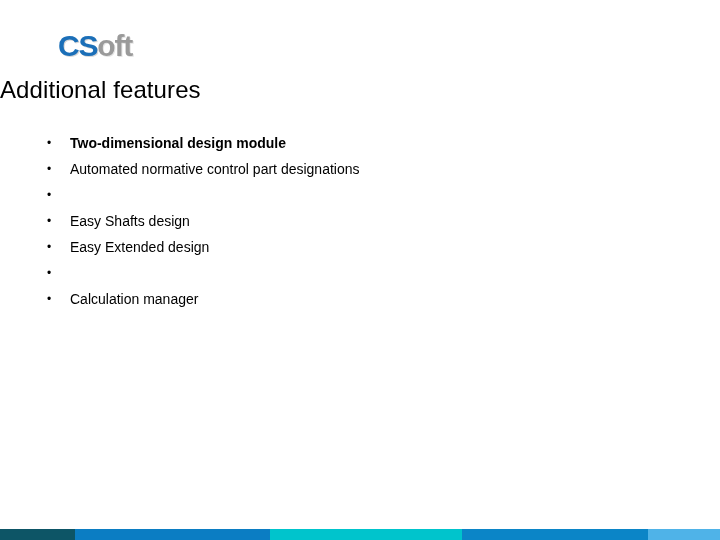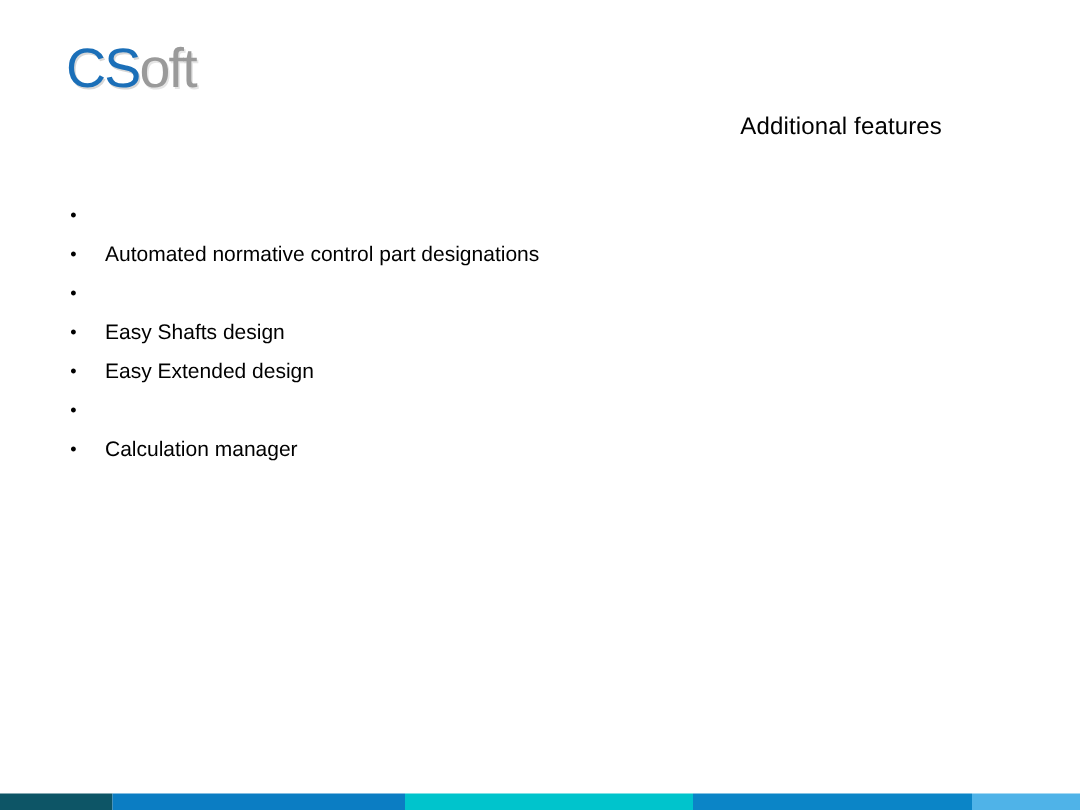--- a/index.html
+++ b/index.html
@@ -19,47 +19,47 @@
     position: absolute;
     left: 0; top: 0;
     width: 720px;
     height: 540px;
     background: #ffffff;
   }
 
   
   .logo {
     position: absolute;
-    left: 44px;
+    left: 58px;
     top: 28px;
     height: 36px;
     line-height: 36px;
-    font-size: 37px;
-    font-weight: normal;
+    font-size: 30px;
+    font-weight: bold;
     letter-spacing: -1.2px;
     white-space: nowrap;
     user-select: none;
   }
   .logo .cs {
     color: #1b6fb8;
     text-shadow: 1px 1px 0 rgba(140,140,140,0.35);
   }
   .logo .oft {
     color: #9a9a9a;
     text-shadow: 1px 1px 0 rgba(170,170,170,0.30);
   }
 
   
   .title {
     position: absolute;
     left: 0;
     top: 76px;
     width: 628px;
-    text-align: right;
-    font-size: 16px;
+    text-align: left;
+    font-size: 24px;
     font-weight: normal;
     color: #000000;
     letter-spacing: 0.1px;
   }
 
   
   .bullet-list {
     position: absolute;
     left: 40px;
     top: 130px;
@@ -107,21 +107,21 @@
 
 <div class="slide">
 
   <div class="logo">
     <span class="cs">CS</span><span class="oft">oft</span>
   </div>
 
   <div class="title">Additional features</div>
 
   <ul class="bullet-list">
-      <li class="bullet-item bold"><span class="dot">•</span></li>
+      <li class="bullet-item bold"><span class="dot">•</span><span class="label">Two-dimensional design module</span></li>
       <li class="bullet-item"><span class="dot">•</span><span class="label">Automated normative control part designations</span></li>
       <li class="bullet-item"><span class="dot">•</span></li>
       <li class="bullet-item"><span class="dot">•</span><span class="label">Easy Shafts design</span></li>
       <li class="bullet-item"><span class="dot">•</span><span class="label">Easy Extended design</span></li>
       <li class="bullet-item"><span class="dot">•</span></li>
       <li class="bullet-item"><span class="dot">•</span><span class="label">Calculation manager</span></li>
     </ul>
 
   <div class="footer-bar">
       <div class="footer-seg" style="width: 75px; background: rgb(13, 85, 102);"></div>

